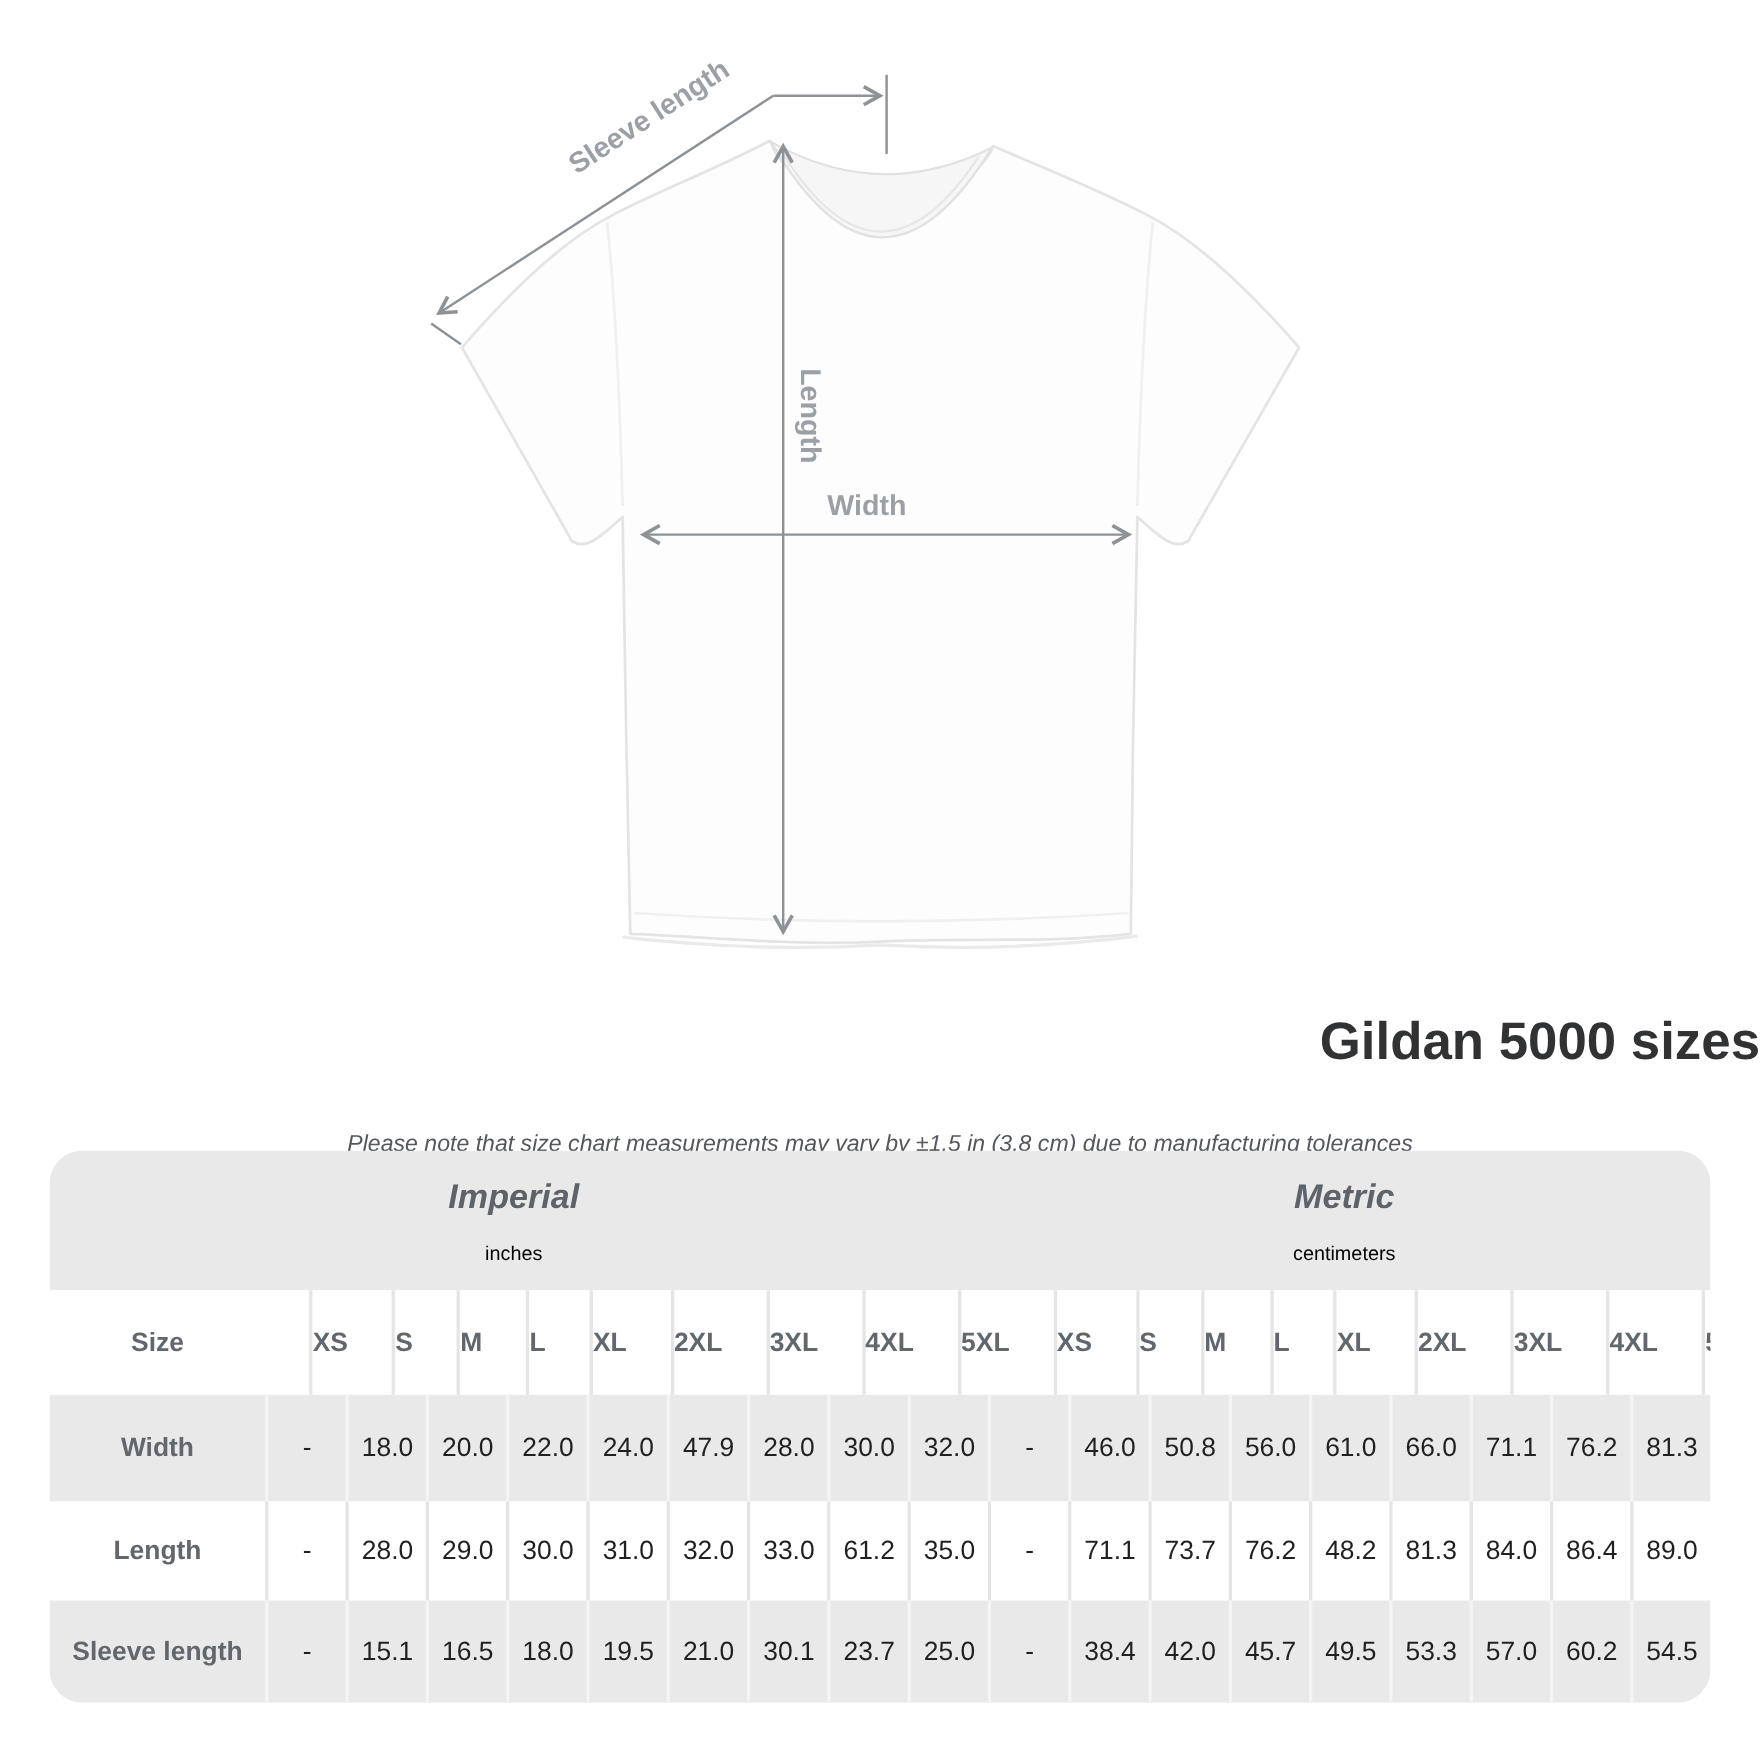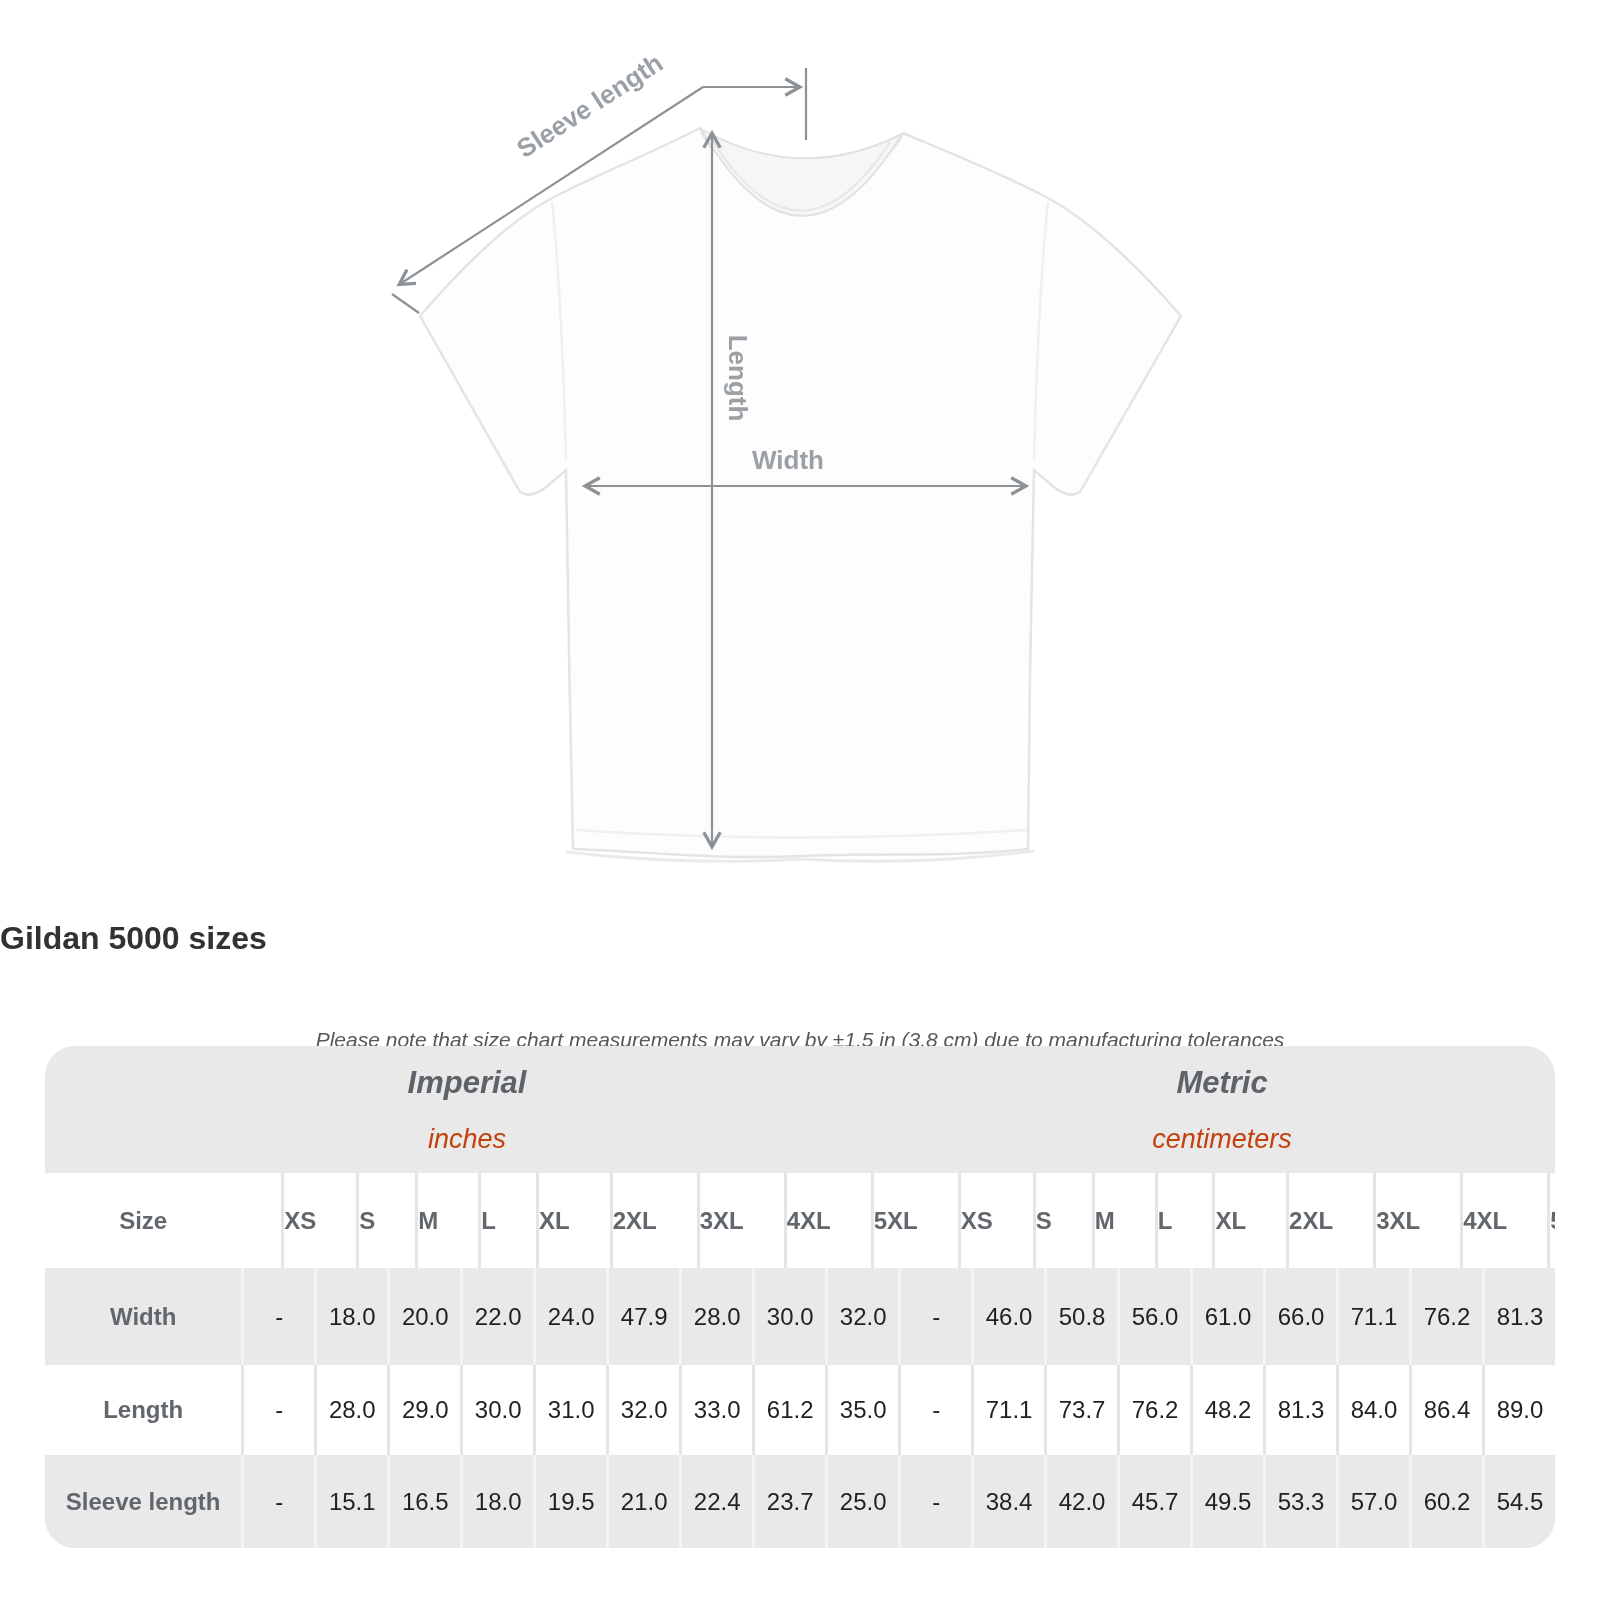--- a/index.html
+++ b/index.html
@@ -8,33 +8,33 @@
     font-family:"Liberation Sans","DejaVu Sans",sans-serif;
   }
   
   .shirt-area { position:absolute; left:0; top:0; width:1600px; height:910px; }
   .shirt-area svg { position:absolute; left:0; top:0; }
   .m-label { position:absolute; color:#9aa0a5; font-weight:bold; font-size:26px; white-space:nowrap; }
   .m-label.sleeve { left:590px; top:106px; transform:translate(-50%,-50%) rotate(-33deg); }
   .m-label.length { left:737px; top:378px; transform:translate(-50%,-50%) rotate(90deg); }
   .m-label.width  { left:788px; top:460px; transform:translate(-50%,-50%); }
   
-  .title { position:absolute; left:0; top:920px; width:100%; text-align:left;
-           font-size:32px; font-weight:bold; color:#303234; }
+  .title { position:absolute; left:0; top:920px; width:100%; text-align:right;
+           font-size:48px; font-weight:bold; color:#303234; }
   .note  { position:absolute; left:0; top:1028px; width:100%; text-align:center;
            font-size:21px; font-style:italic; color:#54585c; }
   
   .size-table { position:absolute; left:45px; top:1046px; width:1510px; height:502px;
                 border-radius:30px; overflow:hidden; }
   .band { height:127px; background:#e9e9e9; display:flex; }
   .band-half { display:flex; flex-direction:column; justify-content:center; align-items:center; gap:23px; }
   .band-half.imp { width:55.9%; }
   .band-half.met { width:44.1%; }
   .band-title { font-size:31px; font-weight:bold; font-style:italic; color:#5d6368; }
-  .band-sub   { font-size:27px; font-style:italic; color:#c2410c; }
+  .band-sub   { font-size:18px; color:#000000; }
   .trow { display:grid; grid-template-columns:13% repeat(18,1fr); }
   .r-size { height:95px; background:#ffffff;gap:40px; --sep:#e5e5e5; }
   .r-w    { height:97px; background:#e9e9e9; --sep:#f4f4f4; }
   .r-l    { height:90px; background:#ffffff; --sep:#e5e5e5; }
   .r-s    { height:93px; background:#e9e9e9; --sep:#f4f4f4; }
   .cell { display:flex; align-items:center; justify-content:center;
           font-size:24px; color:#1f2022; border-left:3px solid var(--sep); }
   .cell:first-child { border-left:none; }
   .cell.hd { font-weight:bold; color:#61676c; }
 </style>
@@ -172,21 +172,21 @@
     </div>
 
     <div class="trow r-s">
       <div class="cell hd">Sleeve length</div>
       <div class="cell">-</div>
       <div class="cell">15.1</div>
       <div class="cell">16.5</div>
       <div class="cell">18.0</div>
       <div class="cell">19.5</div>
       <div class="cell">21.0</div>
-      <div class="cell">22.4</div>
+      <div class="cell">30.1</div>
       <div class="cell">23.7</div>
       <div class="cell">25.0</div>
       <div class="cell">-</div>
       <div class="cell">38.4</div>
       <div class="cell">42.0</div>
       <div class="cell">45.7</div>
       <div class="cell">49.5</div>
       <div class="cell">53.3</div>
       <div class="cell">57.0</div>
       <div class="cell">60.2</div>

